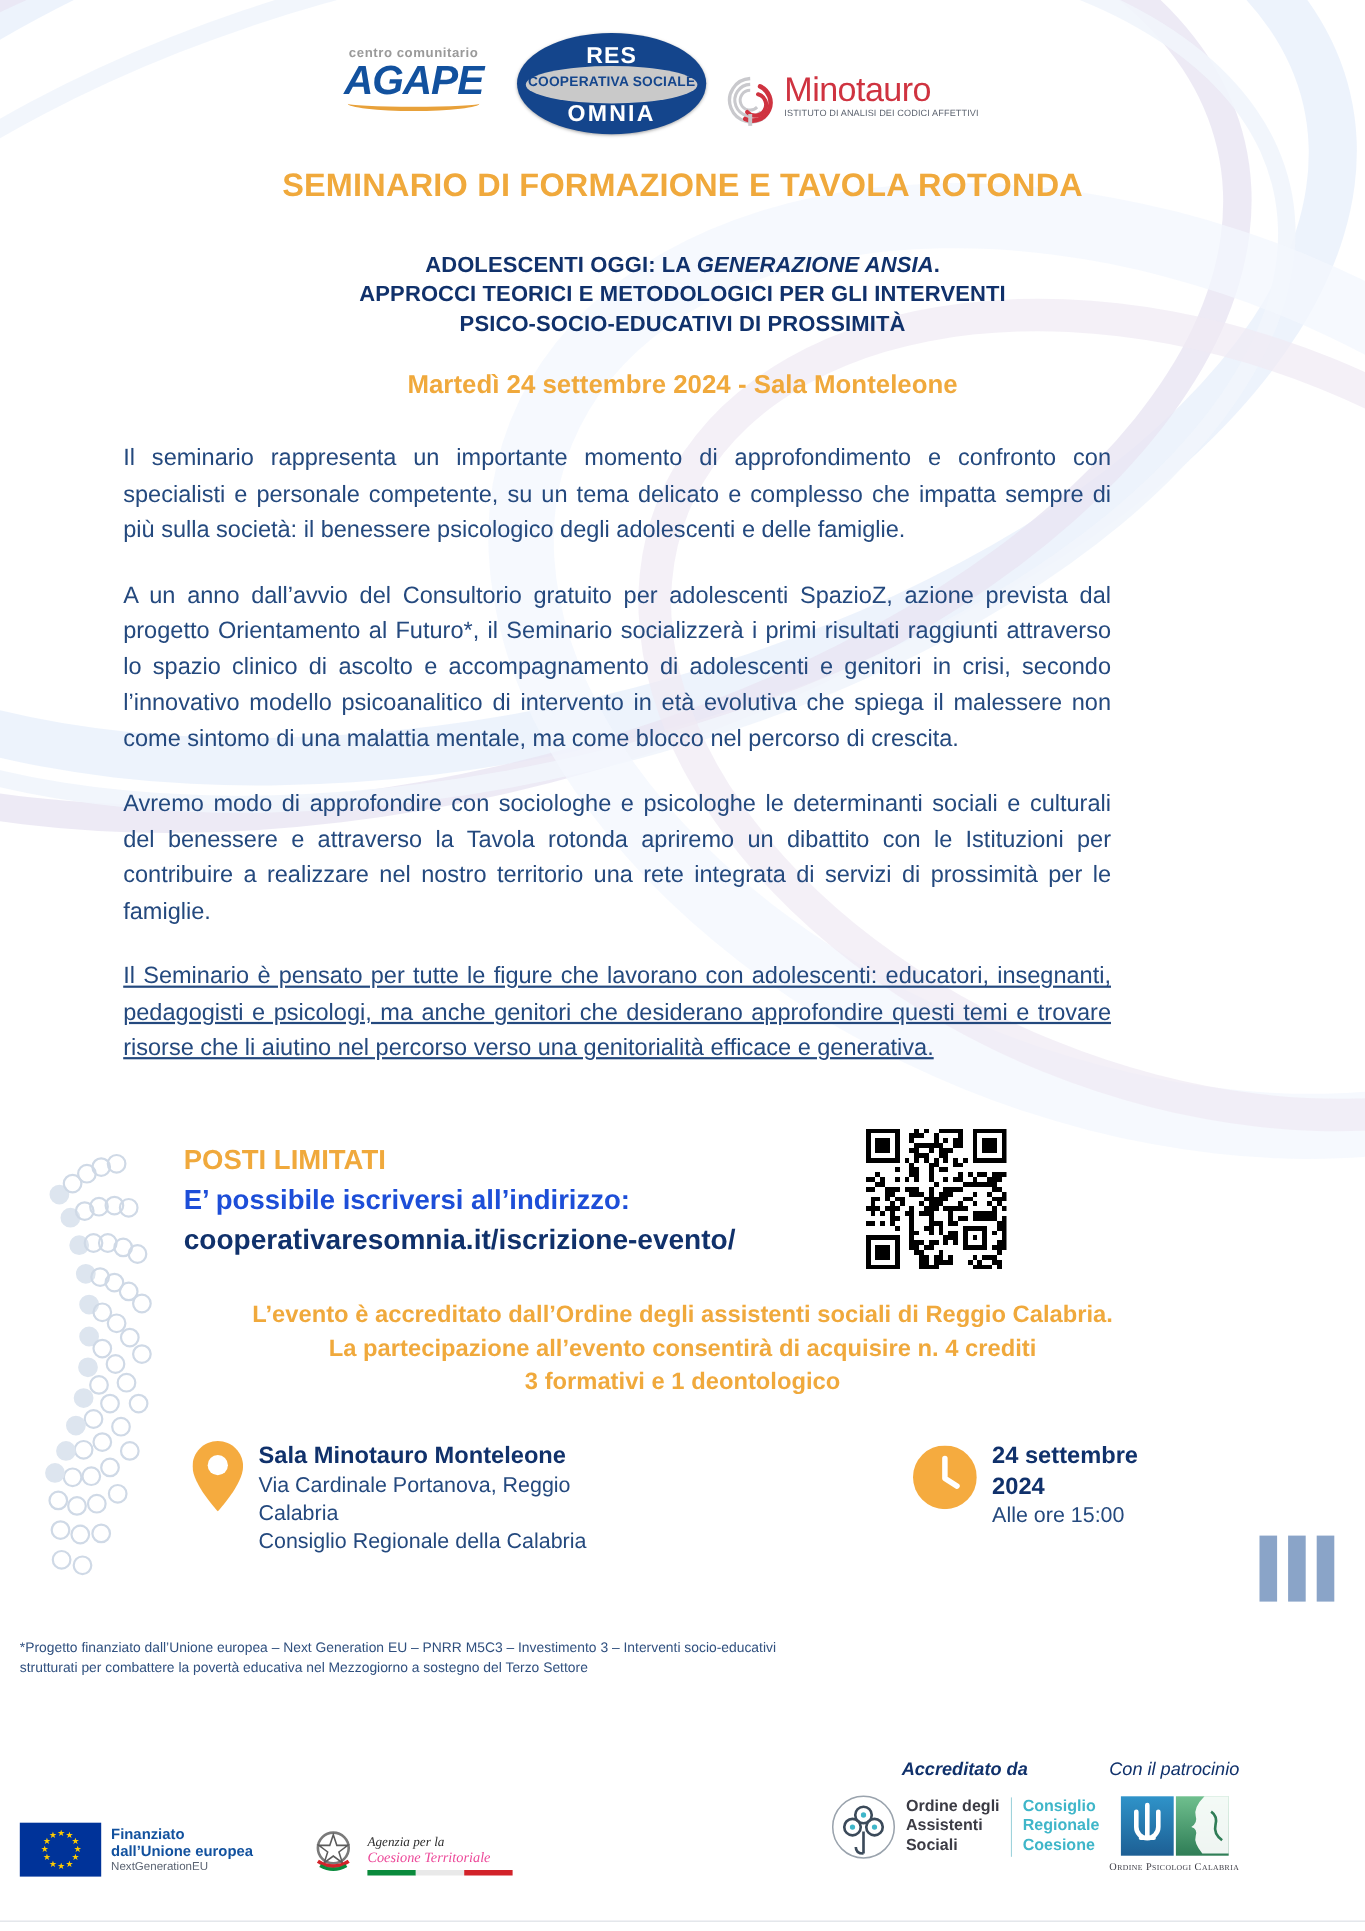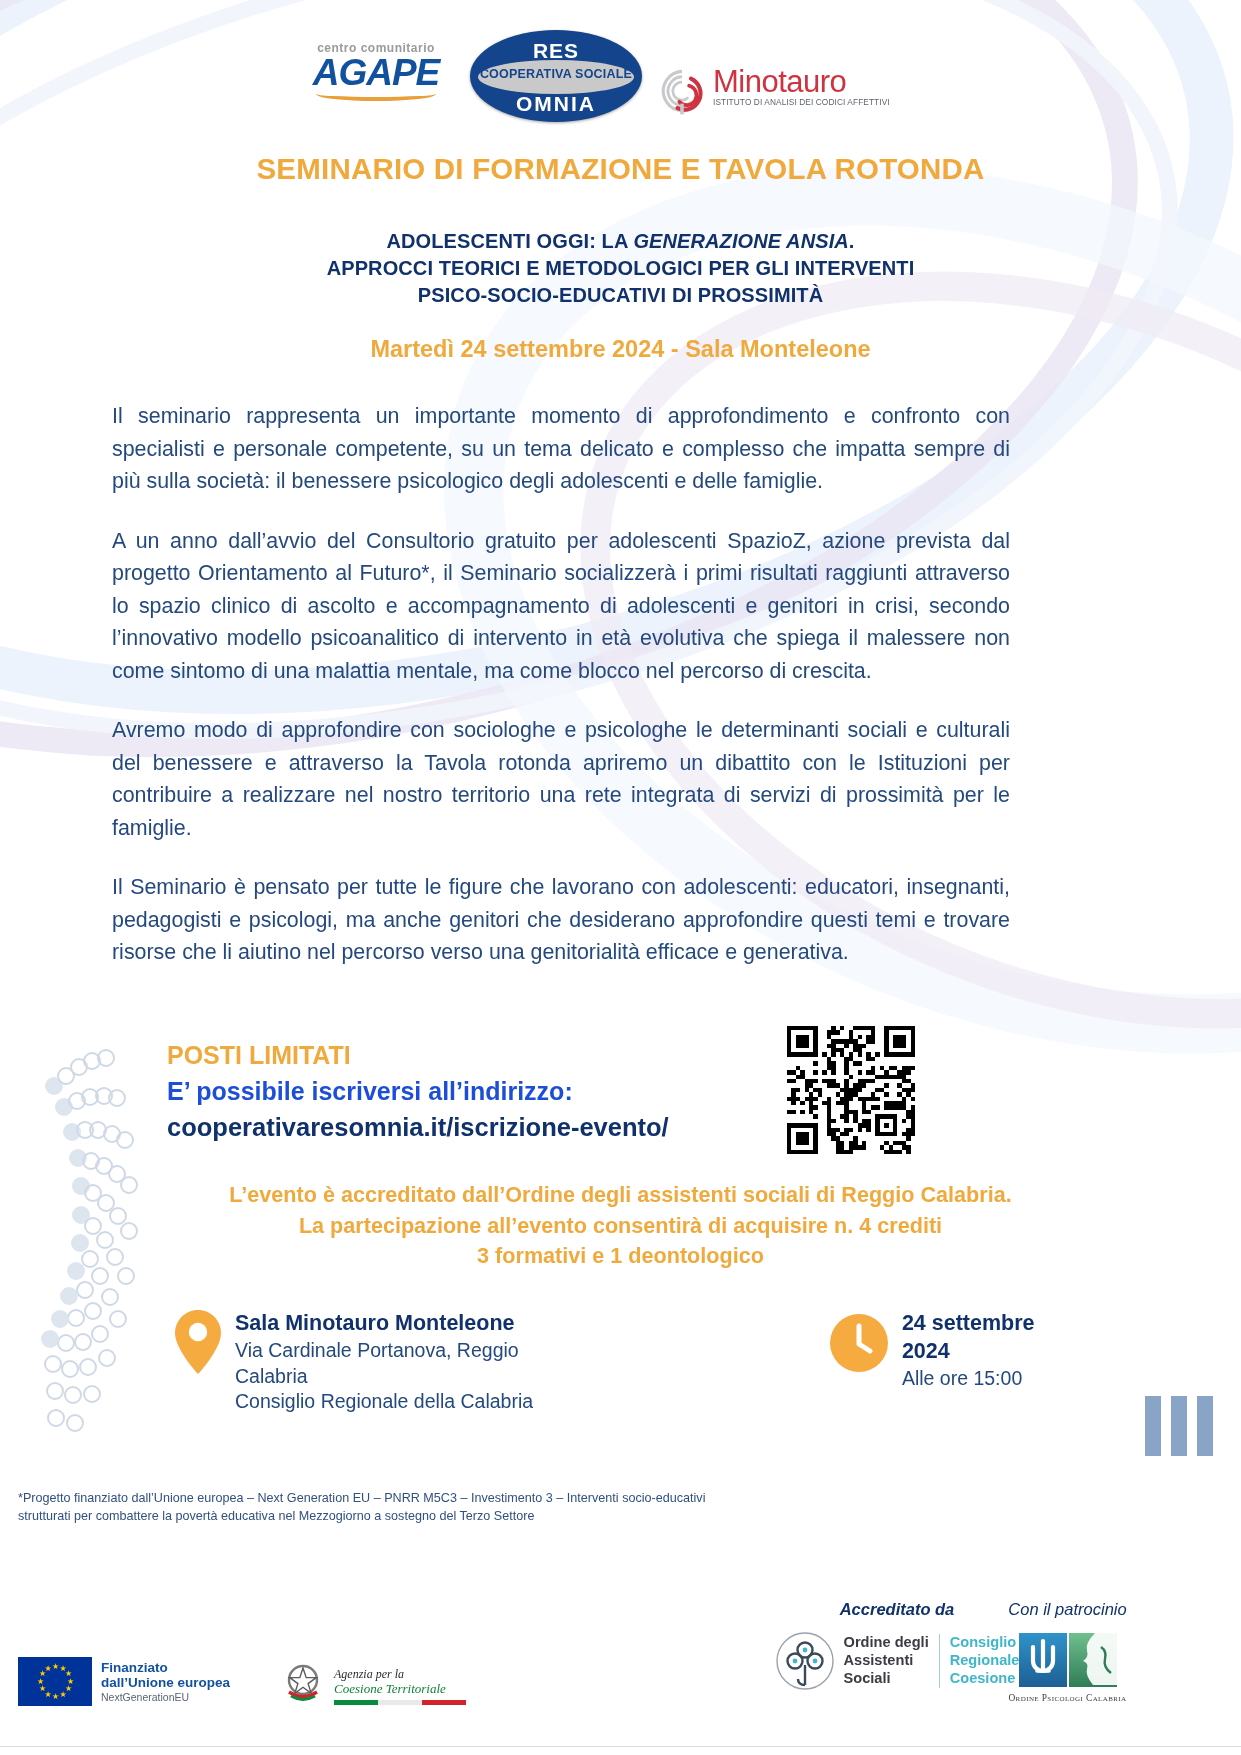--- a/index.html
+++ b/index.html
@@ -79,21 +79,21 @@
   .title{position:absolute;top:228px;left:0;width:100%;text-align:center;
     color:#10316b;font-size:20px;font-weight:bold;line-height:1.34;letter-spacing:.1px;}
   .title .it{font-style:italic;}
   .datesala{position:absolute;top:336px;left:0;width:100%;text-align:center;
     color:#f0a93c;font-size:23.5px;font-weight:bold;}
 
   
   .body-txt{position:absolute;left:112px;top:400px;width:898px;
     color:#24497e;font-size:21.4px;line-height:1.52;text-align:justify;}
   .body-txt p{margin:0 0 27px 0;}
-  .body-txt p:last-child{margin-bottom:0;}
+  .body-txt p:last-child{margin-bottom:0;text-decoration:underline;}
 
   
   .signup{position:absolute;left:156px;top:1038px;width:600px;margin-left:11px;}
   .signup .l1{color:#f0a93c;font-size:25px;font-weight:bold;line-height:1.42;}
   .signup .l2{color:#1d4ed8;font-size:25px;font-weight:bold;line-height:1.42;}
   .signup .url{color:#10316b;font-size:25.5px;font-weight:bold;line-height:1.46;}
 
   
   .qr{position:absolute;left:787px;top:1026px;width:128px;height:128px;}
   .qr canvas, .qr svg{display:block;}
@@ -120,26 +120,26 @@
     margin-right:9px;flex:none;}
   .eu-flag .star{position:absolute;width:6px;height:6px;color:#ffcc00;font-size:8px;
     line-height:6px;text-align:center;}
   .eu-txt{line-height:1.12;}
   .eu-t1{font-size:13.5px;color:#12519e;font-weight:bold;}
   .eu-t2{font-size:10.5px;color:#5b6472;margin-top:2px;}
   .it-gov{display:flex;align-items:flex-end;margin-left:50px;}
   .emblem{width:46px;height:46px;margin-right:8px;flex:none;}
   .ag-txt{line-height:1.2;}
   .ag-1{font-size:12px;color:#2b2b2b;font-style:italic;font-family:"Liberation Serif",serif;}
-  .ag-2{font-size:13px;color:#15803d;font-style:italic;font-family:"Liberation Serif",serif;}
+  .ag-2{font-size:13px;color:#ec4899;font-style:italic;font-family:"Liberation Serif",serif;}
   .tricolor{display:flex;width:132px;height:5px;margin-top:3px;}
   .tricolor i{flex:1;display:block;}
   .tricolor .g{background:#0a8a3c;} .tricolor .w{background:#e9e9e9;} .tricolor .r{background:#d2232a;}
 
-  .acc-wrap{position:absolute;left:772px;top:1600px;width:250px;text-align:center;}
+  .acc-wrap{position:absolute;left:752px;top:1600px;width:250px;text-align:center;}
   .acc-lbl{font-size:16.5px;color:#10316b;font-weight:bold;font-style:italic;}
   .oas{display:flex;align-items:center;justify-content:center;margin-top:12px;}
   .oas-mark{width:60px;height:60px;margin-right:9px;flex:none;}
   .oas-t{font-size:14.6px;color:#3b3b44;line-height:1.22;text-align:left;font-weight:600;}
   .oas-sep{width:1px;height:54px;background:#9fd3dc;margin:0 10px;}
   .oas-t2{font-size:14.6px;color:#3fb6c9;line-height:1.22;text-align:left;font-weight:600;}
 
   .pat-wrap{position:absolute;left:945px;top:1600px;width:245px;text-align:center;}
   .pat-lbl{font-size:16.5px;color:#10316b;font-weight:normal;font-style:italic;}
   .pat-mark{width:102px;height:58px;margin:12px auto 0;display:block;}

